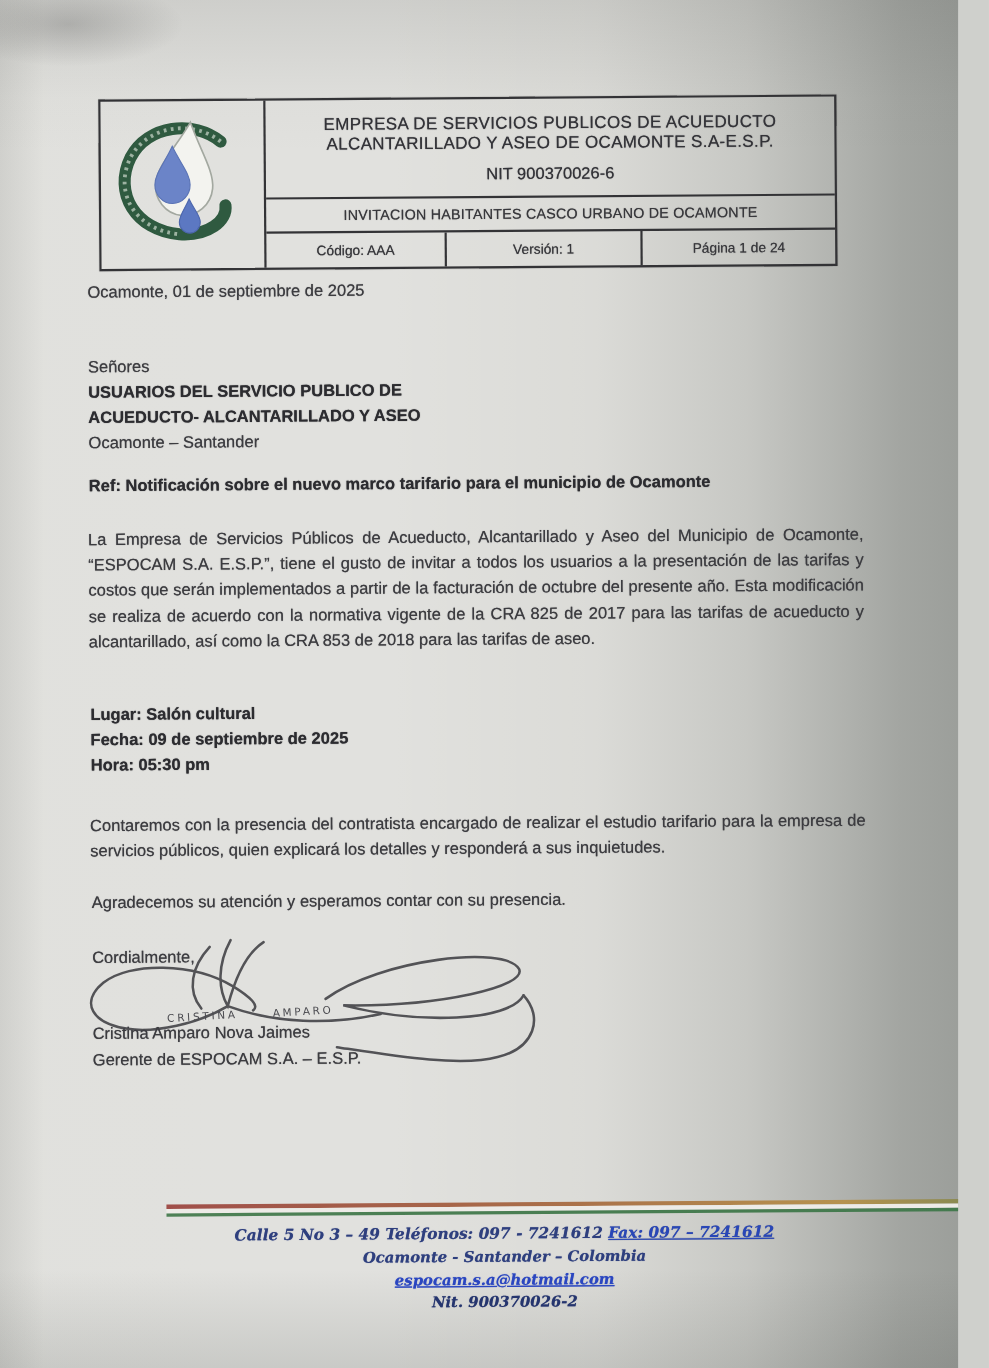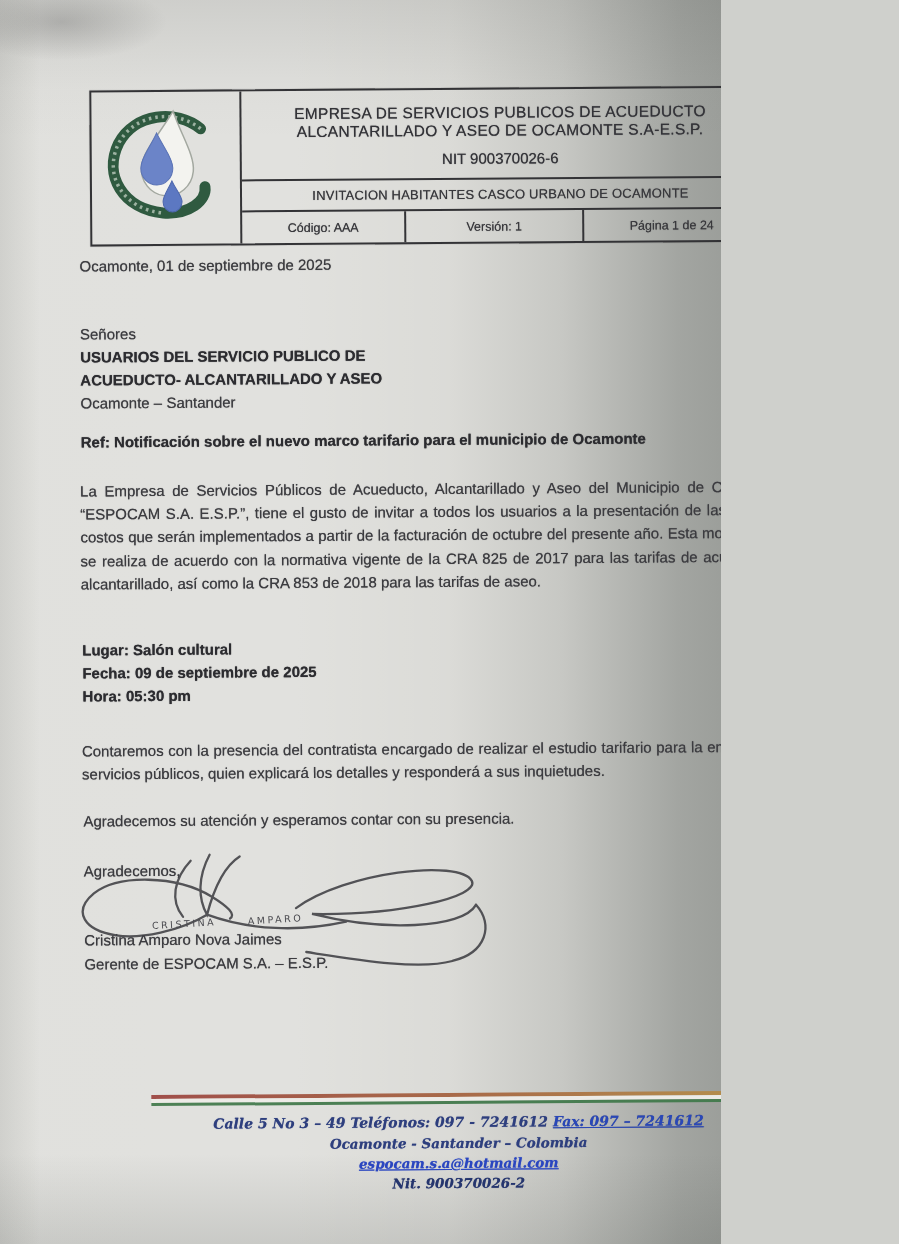--- a/index.html
+++ b/index.html
@@ -2,21 +2,21 @@
 <html><head>
 <meta charset="utf-8">
 <style>
   html,body{margin:0;padding:0;}
   body{
     width:899px;height:1244px;overflow:hidden;
     font-family:"Liberation Sans", sans-serif;
     background:#cfd0cc;
   }
   #photo{
-    position:relative;width:721px;height:1244px;overflow:hidden;
+    position:relative;width:871px;height:1244px;overflow:hidden;
     background:
       radial-gradient(ellipse 150px 55px at 62px 22px, rgba(45,45,45,0.22), rgba(45,45,45,0) 70%),
       linear-gradient(180deg, rgba(70,72,68,0.12) 0px, rgba(70,72,68,0.02) 90px, rgba(70,72,68,0) 140px),
       linear-gradient(90deg, rgba(60,62,58,0.10) 0px, rgba(60,62,58,0) 40px),
       linear-gradient(0deg, rgba(55,60,55,0.14) 0px, rgba(55,60,55,0) 90px),
       linear-gradient(90deg, rgba(255,255,255,0.20) 0%, rgba(255,255,255,0.22) 40%, rgba(255,255,255,0.06) 62%, rgba(38,46,42,0.10) 78%, rgba(38,46,42,0.30) 94%, rgba(38,46,42,0.34) 100%),
       #d9d9d5;
   }
   #page{position:absolute;left:0;top:0;width:899px;height:1244px;transform:rotate(-0.4deg);transform-origin:50% 50%;}
   .txt{position:absolute;color:#3c3c40;font-size:15px;line-height:23px;text-shadow:0 0 0.7px rgba(60,60,64,0.85);}
@@ -98,21 +98,21 @@
     <div class="txt" style="left:82px;top:637px;width:430px;line-height:22.8px;">
       <div class="b">Lugar: Salón cultural</div>
       <div class="b">Fecha: 09 de septiembre de 2025</div>
       <div class="b">Hora: 05:30 pm</div>
     </div>
 
     <div class="txt just" style="left:81px;top:737px;width:705px;line-height:23.2px;">Contaremos con la presencia del contratista encargado de realizar el estudio tarifario para la empresa de servicios públicos, quien explicará los detalles y responderá a sus inquietudes.</div>
 
     <div class="txt" style="left:82px;top:807px;width:705px;">Agradecemos su atención y esperamos contar con su presencia.</div>
 
-    <div class="txt" style="left:82px;top:857px;">Agradecemos,</div>
+    <div class="txt" style="left:82px;top:857px;">Cordialmente,</div>
     <div class="txt" style="left:82px;top:926px;">Cristina Amparo Nova Jaimes</div>
     <div class="txt" style="left:82px;top:950px;">Gerente de ESPOCAM S.A. – E.S.P.</div>
 
     <svg style="position:absolute;left:58px;top:843px;pointer-events:none;" width="440" height="140" viewBox="0 0 440 140">
       <g fill="none" stroke="#3f3f44" stroke-width="2.3" stroke-linecap="round" opacity="0.88">
         <path d="M131,16 C114,34 110,56 123,72"></path>
         <path d="M150,10 C138,32 138,54 147,70 C154,44 164,22 180,12"></path>
         <path d="M147,70 C120,86 80,94 56,90 C24,85 12,66 34,48 C58,29 116,30 152,52 C168,62 176,70 170,74"></path>
         <path d="M147,70 C190,86 240,88 286,78"></path>
         <path d="M236,64 C286,28 400,16 412,38 C420,54 340,72 252,70 C322,88 402,86 416,62"></path>

